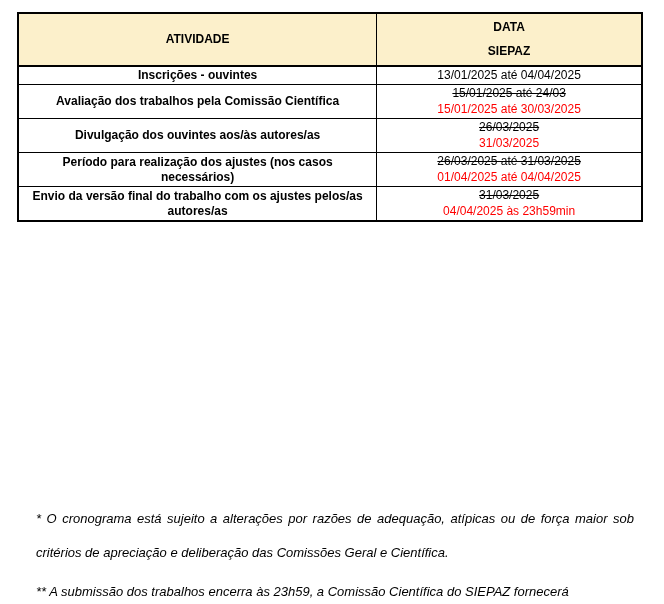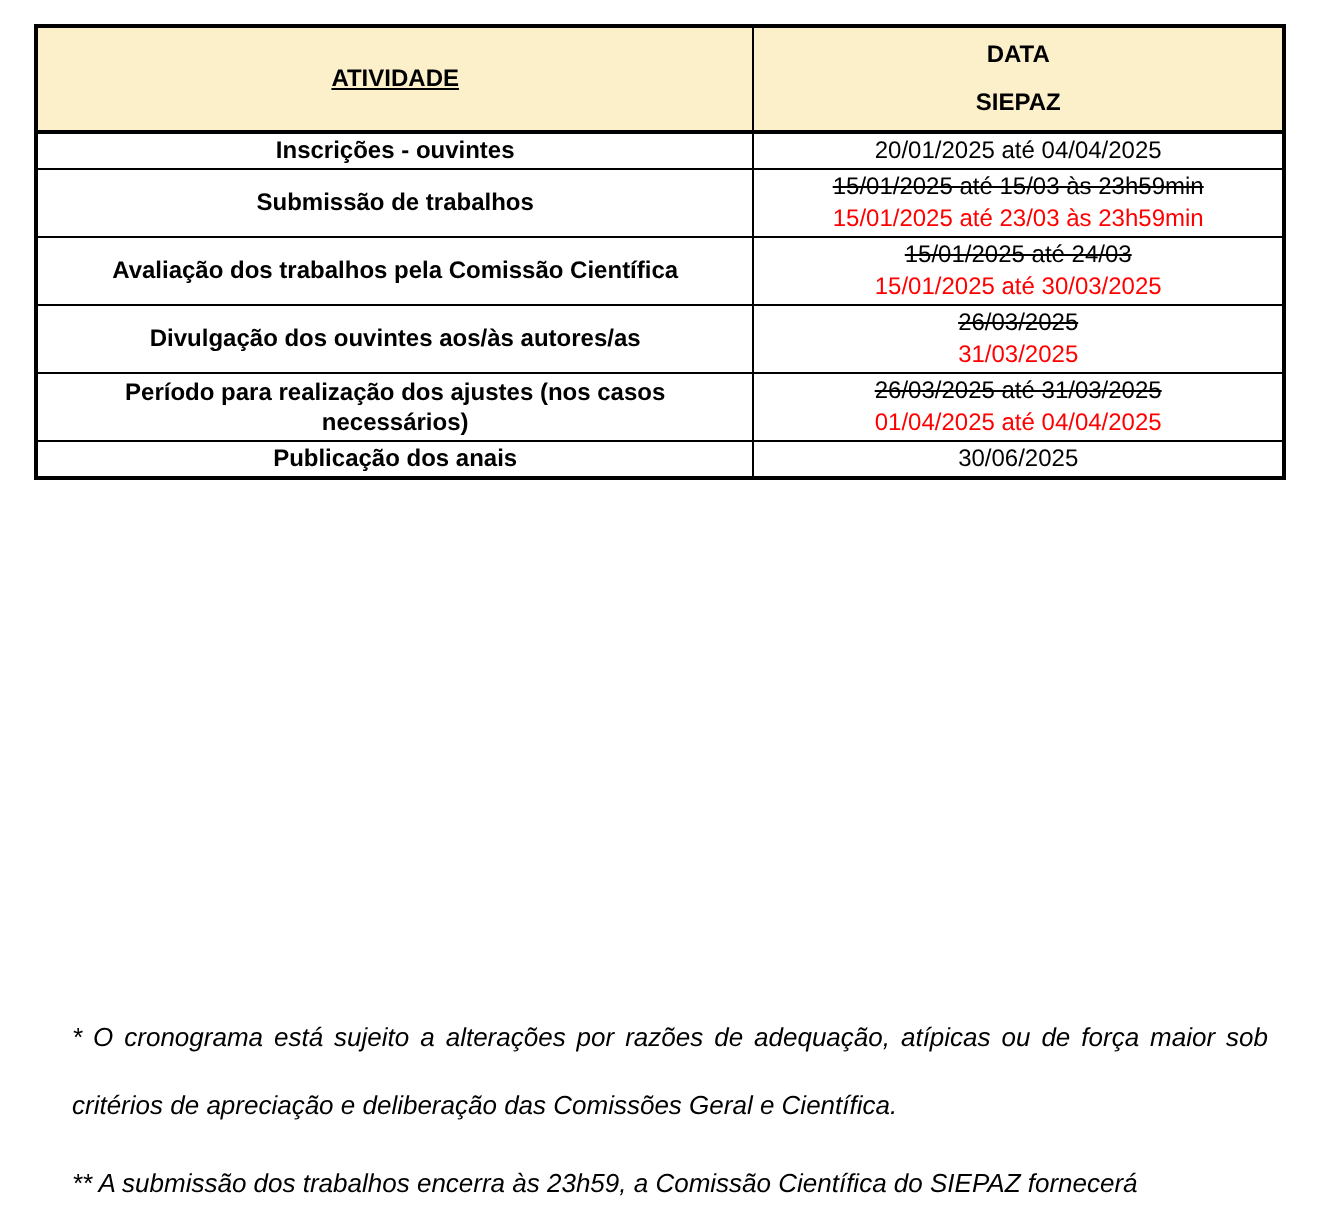--- a/index.html
+++ b/index.html
@@ -33,21 +33,21 @@
     font-size: 12px;
     line-height: 15px;
     padding: 1px 10px;
   }
   table.schedule th {
     background: var(--header-bg, #FCF0CB);
     font-weight: bold;
     border-bottom: 2px solid #000000;
     padding: 6px 10px;
   }
-  th.col-activity { width: 58%; text-decoration: underline; }
+  th.col-activity { width: 58%; }
   th.col-date     { width: 42%; }
   .header-line { display: block; }
   .header-line + .header-line { margin-top: 9px; }
   td.activity-cell {
     font-weight: bold;
   }
   td.date-cell {
     font-weight: normal;
   }
   .date-old {
@@ -90,28 +90,21 @@
         </th>
         <th class="col-date">
           <span class="header-line">DATA</span>
           <span class="header-line">SIEPAZ</span>
         </th>
       </tr>
     </thead>
     <tbody>
         <tr>
           <td class="activity-cell">Inscrições - ouvintes</td>
-          <td class="date-cell">20/01/2025 até 04/04/2025</td>
-        </tr>
-        <tr>
-          <td class="activity-cell">Submissão de trabalhos</td>
-          <td class="date-cell">
-            <div class="date-old">15/01/2025 até 15/03 às 23h59min</div>
-            <div class="date-new">15/01/2025 até 23/03 às 23h59min</div>
-          </td>
+          <td class="date-cell">13/01/2025 até 04/04/2025</td>
         </tr>
         <tr>
           <td class="activity-cell">Avaliação dos trabalhos pela Comissão Científica</td>
           <td class="date-cell">
             <div class="date-old">15/01/2025 até 24/03</div>
             <div class="date-new">15/01/2025 até 30/03/2025</div>
           </td>
         </tr>
         <tr>
           <td class="activity-cell">Divulgação dos ouvintes aos/às autores/as</td>
@@ -121,22 +114,25 @@
           </td>
         </tr>
         <tr>
           <td class="activity-cell">Período para realização dos ajustes (nos casos necessários)</td>
           <td class="date-cell">
             <div class="date-old">26/03/2025 até 31/03/2025</div>
             <div class="date-new">01/04/2025 até 04/04/2025</div>
           </td>
         </tr>
         <tr>
-          <td class="activity-cell">Publicação dos anais</td>
-          <td class="date-cell">30/06/2025</td>
+          <td class="activity-cell">Envio da versão final do trabalho com os ajustes pelos/as autores/as</td>
+          <td class="date-cell">
+            <div class="date-old">31/03/2025</div>
+            <div class="date-new">04/04/2025 às 23h59min</div>
+          </td>
         </tr>
       </tbody>
   </table>
 
   <div class="footnotes">
     <p class="footnote-1">* O cronograma está sujeito a alterações por razões de adequação, atípicas ou de força maior sob critérios de apreciação e deliberação das Comissões Geral e Científica.</p>
     <p class="footnote-2">** A submissão dos trabalhos encerra às 23h59, a Comissão Científica do SIEPAZ fornecerá informações até às 17h.</p>
   </div>
 
 </div>

